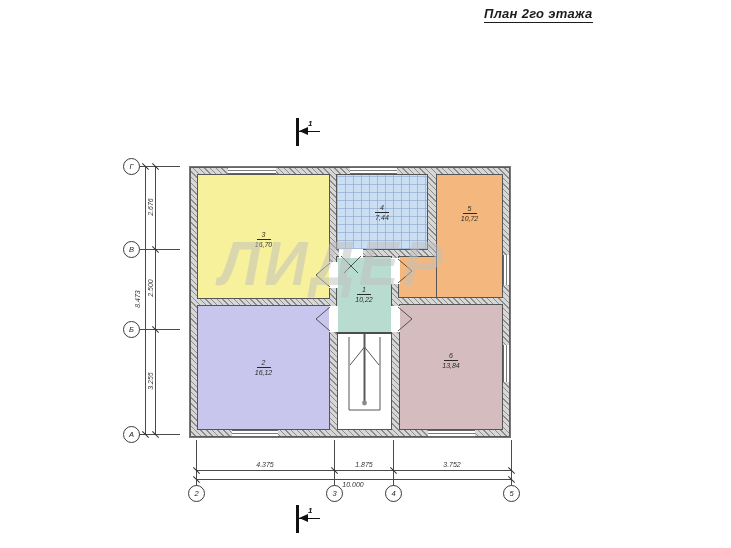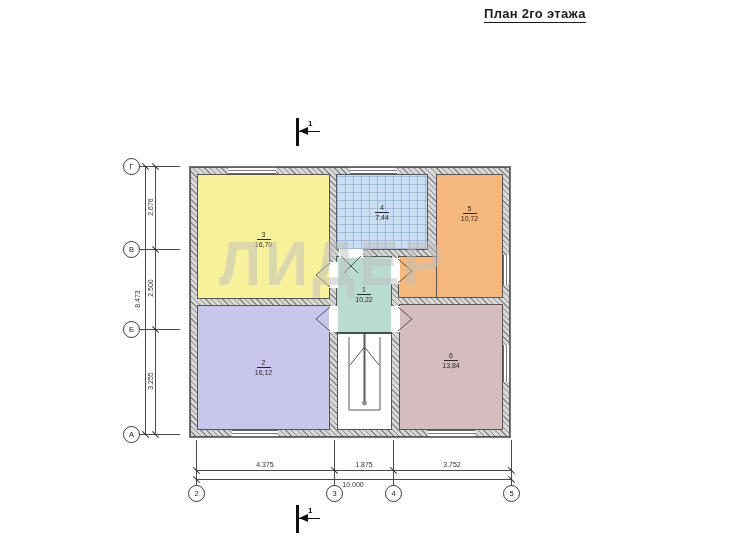--- a/index.html
+++ b/index.html
@@ -1,17 +1,17 @@
 <!DOCTYPE html>
 <html><head>
 <meta charset="utf-8">
 <style>
   html,body{margin:0;padding:0;background:#fff;}
   #stage{position:relative;width:609px;height:548px;background:#ffffff;overflow:hidden;
-         font-family:"Liberation Sans",sans-serif;color:#222;}
+         font-family:"Liberation Sans",sans-serif;color:#222;font-style:italic;}
   .abs{position:absolute;}
 
   
   #title{left:484px;top:6px;font-size:13px;font-weight:bold;letter-spacing:.3px;
          color:#1c1c1c;border-bottom:1.5px solid #1c1c1c;padding-bottom:1px;}
 
   
   #watermark{left:219px;top:234px;width:252px;font-size:60px;font-weight:bold;
              color:#bfbfbf;opacity:.5;letter-spacing:4px;z-index:10;pointer-events:none;
              transform:scaleY(1.05);line-height:1;}

